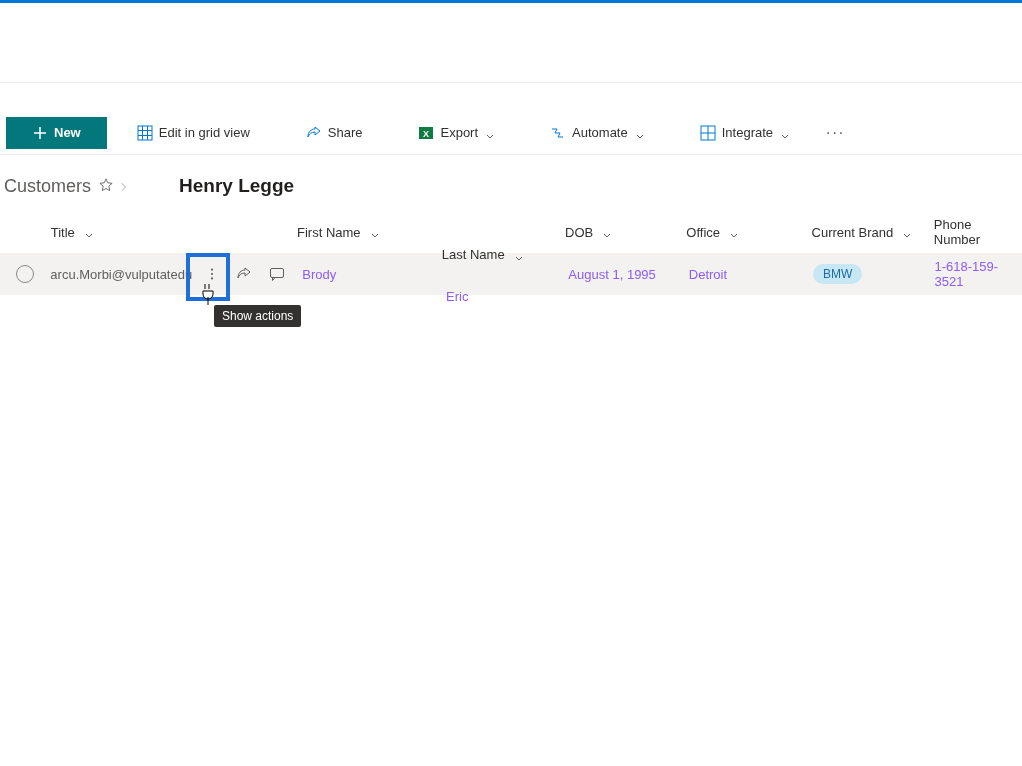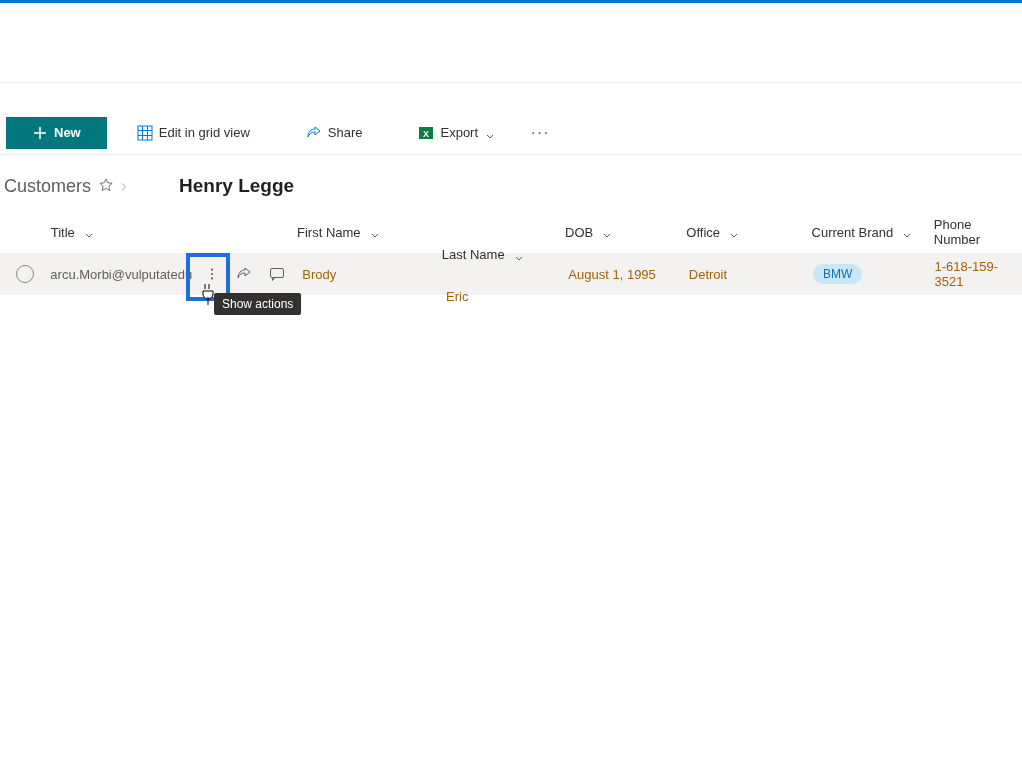--- a/index.html
+++ b/index.html
@@ -145,21 +145,21 @@
     .col-last { width: 126px; margin-top: 45px; }
     .col-dob { width: 124px; }
     .col-office { width: 128px; }
     .col-brand { width: 125px; }
     .col-phone { width: 90px; }
     .col-header-text {
       font-weight: 400;
       color: #323130;
     }
     .cell-text {
-      color: #a16207;
+      color: #8b5cf6;
     }
     .title-cell {
       display: flex;
       align-items: center;
       gap: 6px;
       width: 100%;
     }
     .title-text {
       flex: 0 0 auto;
       color: #605e5c;
@@ -269,21 +269,49 @@
         </svg>
     </span>
     <span>Export</span>
     <span class="chevron-down">
       <svg viewBox="0 0 8 8">
           <path d="M1 2l3 3 3-3" fill="none" stroke="#605e5c" stroke-width="1"></path>
         </svg>
     </span>
   </button>
 
-
+  <button class="cmd-btn">
+    <span class="icon">
+      <svg viewBox="0 0 16 16" fill="none" stroke="#0078d4" stroke-width="1">
+          <path d="M2 4h5l-2 4h5l-2 4h5"></path>
+        </svg>
+    </span>
+    <span>Automate</span>
+    <span class="chevron-down">
+      <svg viewBox="0 0 8 8">
+          <path d="M1 2l3 3 3-3" fill="none" stroke="#605e5c" stroke-width="1"></path>
+        </svg>
+    </span>
+  </button>
+
+  <button class="cmd-btn">
+    <span class="icon">
+      <svg viewBox="0 0 16 16" fill="none" stroke="#0078d4" stroke-width="1">
+          <rect x="1" y="1" width="14" height="14"></rect>
+          <line x1="8" y1="1" x2="8" y2="15"></line>
+          <line x1="1" y1="8" x2="15" y2="8"></line>
+        </svg>
+    </span>
+    <span>Integrate</span>
+    <span class="chevron-down">
+      <svg viewBox="0 0 8 8">
+          <path d="M1 2l3 3 3-3" fill="none" stroke="#605e5c" stroke-width="1"></path>
+        </svg>
+    </span>
+  </button>
 
   <button class="ellipsis-btn">
     <span>···</span>
   </button>
 </div>
 
 <div class="breadcrumb">
   <span class="root">Customers</span>
   <span class="star-icon">
     <svg viewBox="0 0 16 16" fill="none" stroke="#605e5c" stroke-width="1">
@@ -384,20 +412,20 @@
     <div class="col col-brand">
       <span class="brand-pill">BMW</span>
     </div>
     <div class="col col-phone">
       <span class="cell-text">1-618-159-3521</span>
     </div>
   </div>
 
   <div class="highlight-box" style="left:186px; top:42px; width:44px; height:48px;"></div>
 
-  <div class="tooltip" style="left:214px; top:82px;">Show actions</div>
+  <div class="tooltip" style="left:214px; top:94px;">Show actions</div>
 
   <div class="cursor-icon" style="left:198px; top:72px;">
     <svg viewBox="0 0 20 24">
         <path d="M7 1v5M11 1v5M5 8h10v3a5 5 0 01-10 0V8zM10 14v8" fill="#fff" stroke="#000" stroke-width="1"></path>
       </svg>
   </div>
 </div>
 
 </body></html>

